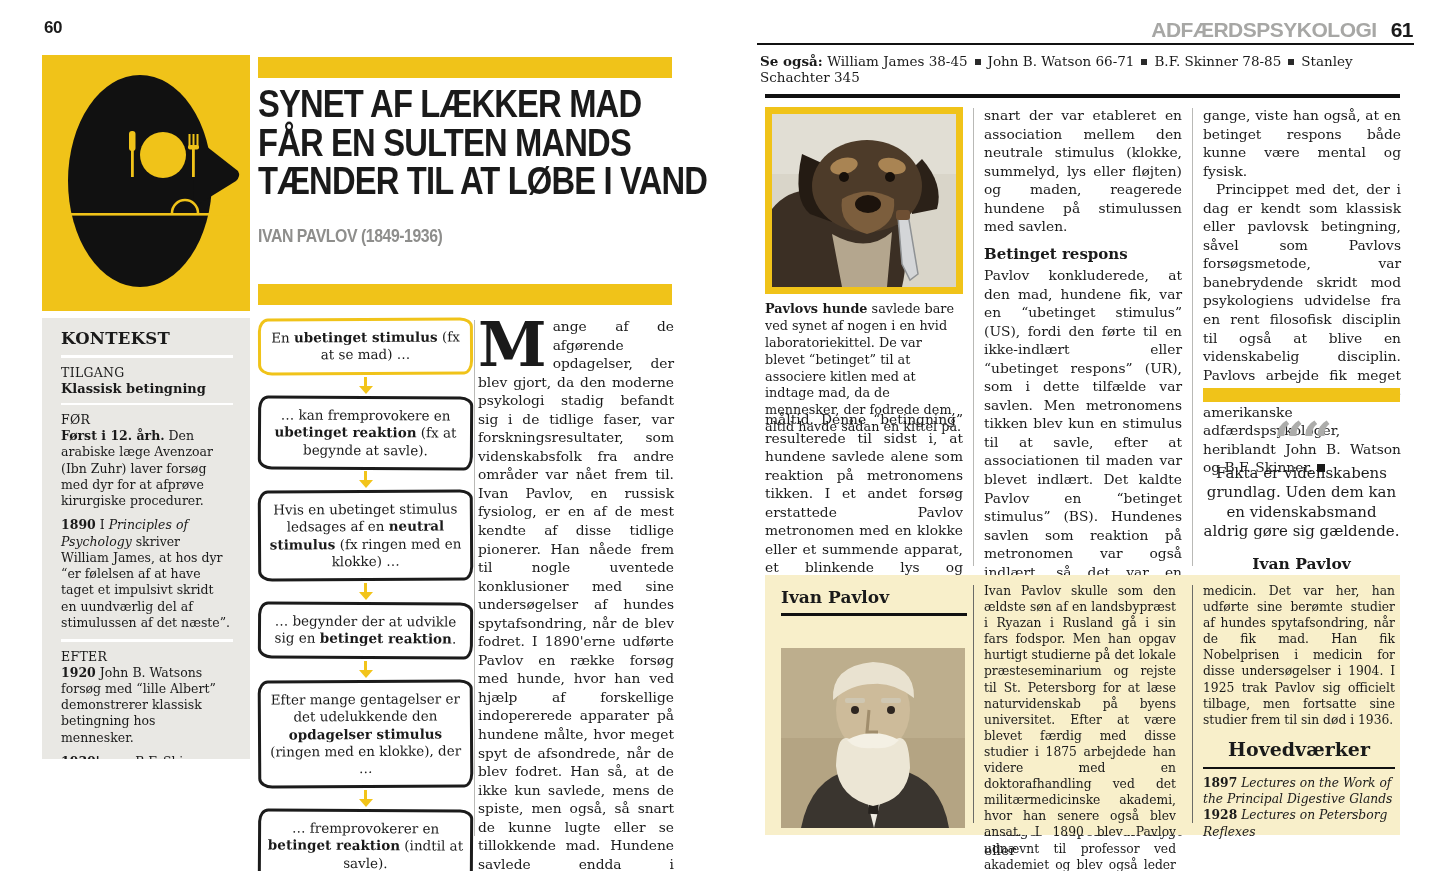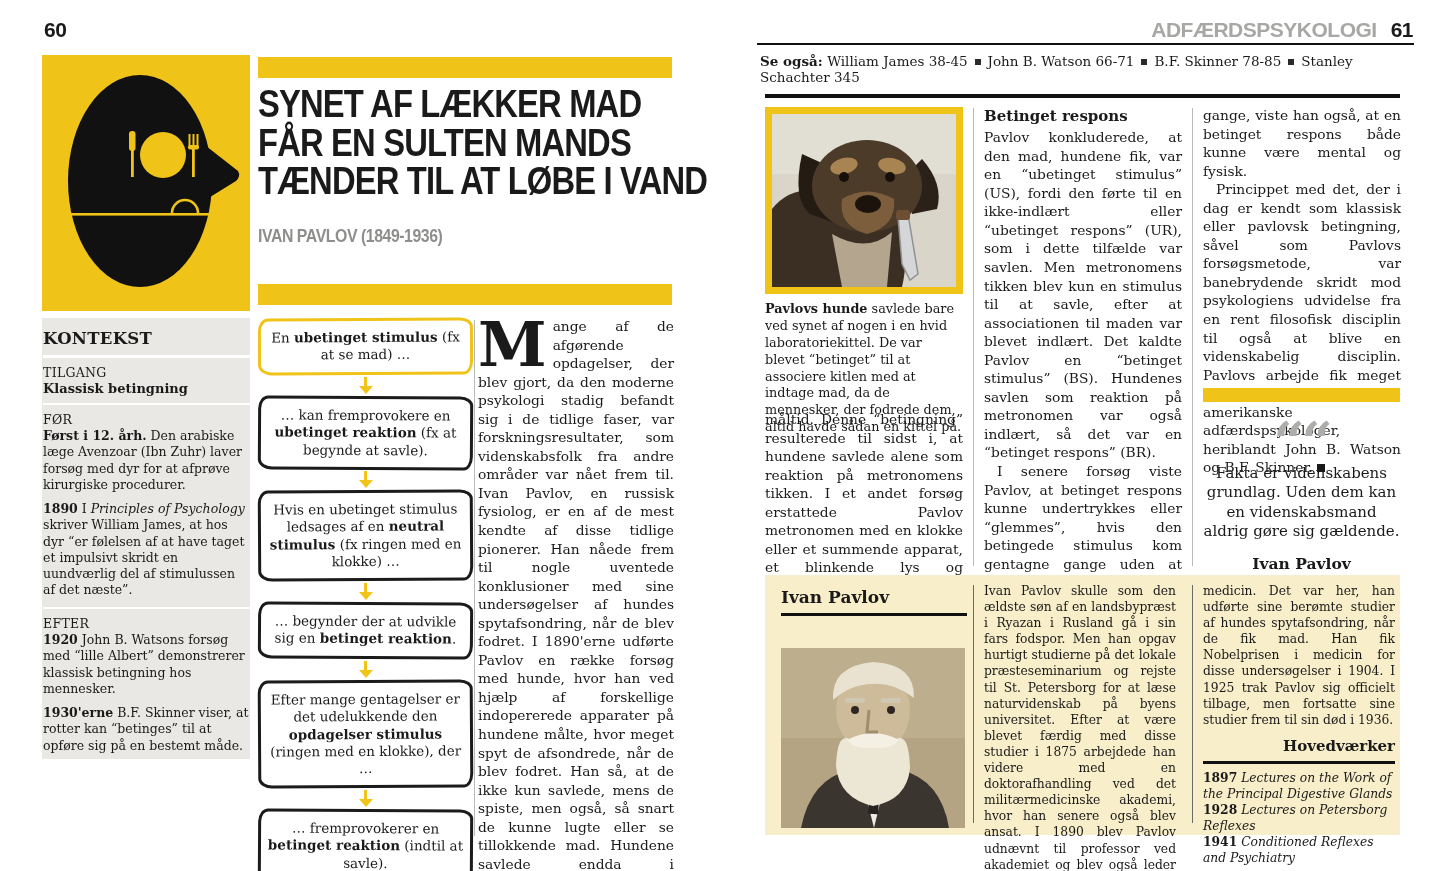--- a/index.html
+++ b/index.html
@@ -5,41 +5,41 @@
   * { margin:0; padding:0; box-sizing:border-box; }
   html,body { background:#ffffff; }
   #spread {
     position:relative; width:1445px; height:871px; background:#fff;
     font-family:"DejaVu Serif", serif; color:#1a1a1a; overflow:hidden;
   }
   .abs { position:absolute; }
   .sans { font-family:"Liberation Sans", sans-serif; }
 
   
-  .pagenum-left { left:44px; top:18px; font-size:21px; font-weight:bold; letter-spacing:-0.5px; }
+  .pagenum-left { left:44px; top:18px; font-size:17px; font-weight:bold; letter-spacing:-0.5px; }
   .header-right { right:32px; top:18px; font-size:21px; font-weight:bold; letter-spacing:-0.5px; text-align:right; }
   .header-right .section { color:#a7a7a5; margin-right:14px; }
   .header-rule-thin { left:757px; top:43px; width:657px; height:2px; background:#111; }
   .seealso { left:760px; top:53px; width:655px; font-size:13.5px; }
   .seealso b { font-weight:bold; }
   .sq { display:inline-block; width:6px; height:6px; background:#2a2a2a; margin:0 7px 1px 7px; vertical-align:middle; }
   .header-rule-thick { left:765px; top:94px; width:635px; height:4px; background:#111; }
 
   
   .icon-box { left:42px; top:55px; width:208px; height:256px; background:#f0c319; }
   .title-bar1 { left:258px; top:57px; width:414px; height:21px; background:#f0c319; }
   .title-bar2 { left:258px; top:284px; width:414px; height:21px; background:#f0c319; }
   .main-title { left:258px; top:85px; width:470px; font-weight:bold; font-size:39px; line-height:0.99;
                 letter-spacing:-1px; }
   .main-title .tline { display:block; transform:scaleX(0.84); transform-origin:left; white-space:nowrap; }
   .main-subtitle { left:258px; top:226px; width:470px; color:#8e8e8c; font-weight:bold; font-size:18px;
                 letter-spacing:-0.5px; transform:scaleX(0.88); transform-origin:left; white-space:nowrap; }
 
   
-  .kontekst { left:42px; top:318px; width:208px; height:441px; background:#e9e8e4; padding:11px 1px; overflow:hidden; }
+  .kontekst { left:42px; top:318px; width:208px; height:441px; background:#e9e8e4; padding:11px 19px; overflow:hidden; }
   .kontekst h2 { font-size:16.5px; font-weight:bold; letter-spacing:0.3px; margin-bottom:7px; }
   .krule { height:2.5px; background:#fff; margin:7px -2px 7px 0; }
   .klabel { font-size:12.5px; letter-spacing:0.3px; margin-bottom:1px; }
   .kvalue { font-size:13px; font-weight:bold; margin-bottom:2px; }
   .kpara { font-size:12.5px; line-height:1.3; margin-bottom:8px; }
   .kpara b { font-weight:bold; }
   .kpara i { font-style:italic; }
 
   
   .flowchart { left:258px; top:318px; width:215px; }
@@ -54,42 +54,42 @@
   .farrow .stem { width:3.5px; height:9px; background:#f2c41a; }
   .farrow .tip  { width:0; height:0; border-left:7px solid transparent; border-right:7px solid transparent;
                   border-top:8px solid #f2c41a; }
 
   
   .colrule { width:1px; background:#b9b9b6; }
   .article-left { left:478px; top:317px; width:196px; font-size:13.8px; line-height:1.345; text-align:justify; }
   .dropcap { float:left; font-size:62px; line-height:0.78; font-weight:bold; padding:4px 6px 0 0; }
   .rcol { font-size:13.8px; line-height:1.345; text-align:justify; }
   .rcol p.ind { text-indent:13px; }
-  .subhead { font-size:15px; font-weight:bold; margin:0 0 2px 0; text-align:left; }
+  .subhead { font-size:15px; font-weight:bold; margin:8px 0 2px 0; text-align:left; }
 
   
   .dogframe { left:765px; top:107px; width:198px; height:187px; background:#f0c319; padding:7px; }
   .dogframe svg { display:block; width:100%; height:100%; }
   .caption { left:765px; top:301px; width:198px; font-size:12.8px; line-height:1.32; }
   .caption b { font-weight:bold; }
 
   
   .qbar { width:197px; height:14px; background:#f0c319; }
   .quoteblock { left:1203px; top:388px; width:197px; text-align:center; }
   .qmark { color:#adadab; font-size:54px; font-weight:bold; line-height:0.55; font-family:"DejaVu Serif", serif; letter-spacing:-3px; }
   .qtext { font-size:15px; line-height:1.3; margin:6px 0 12px 0; }
   .qattr { font-size:15.5px; font-weight:bold; }
 
   
   .bio { left:765px; top:575px; width:635px; height:260px; background:#f8efca; padding:10px 14px; }
   .bio h2 { font-size:17px; font-weight:bold; margin:2px 0 6px 2px; }
   .bio .hrule { width:186px; height:3px; background:#111; margin-left:2px; }
   .bio-col { position:absolute; font-size:12.3px; line-height:1.31; text-align:justify; font-weight:500; }
   .bio-divider { position:absolute; width:1px; background:#6b6b66; top:585px; height:238px; }
-  .works-head { font-size:15px; font-weight:bold; margin:9px 0 5px 0; text-align:right; }
+  .works-head { font-size:19px; font-weight:bold; margin:9px 0 5px 0; text-align:center; }
   .works-rule { height:2.5px; background:#111; margin-bottom:6px; }
   .work { text-align:left; }
   .work b { font-weight:bold; }
   .work i { font-style:italic; }
   .portrait { position:absolute; left:781px; top:648px; width:184px; height:180px; }
   .portrait svg { display:block; width:100%; height:100%; }
   .endmark { display:inline-block; width:8px; height:8px; background:#1a1a1a; margin-left:4px; }
 </style>
 </head>
 <body>
@@ -206,20 +206,21 @@
   </div>
   <div class="abs caption">
     <b>Pavlovs hunde</b><span> savlede bare ved synet af nogen i en hvid laboratorie­kittel. De var blevet “betinget” til at associere kitlen med at indtage mad, da de mennesker, der fodrede dem, altid havde sådan en kittel på.</span>
   </div>
   <div class="abs rcol" style="left:765px; top:410px; width:198px;">
     <p>måltid. Denne “betingning” resulterede til sidst i, at hundene savlede alene som reaktion på metronomens tikken. I et andet forsøg erstattede Pavlov metronomen med en klokke eller et summende apparat, et blinkende lys og forskellige fløjtetoner. Uanset, hvilken stimulus han brugte, var resultatet hver gang det samme: Så</p>
   </div>
 
   <div class="abs colrule" style="left:973px; top:108px; height:458px;"></div>
   <div class="abs rcol" style="left:984px; top:106px; width:198px;">
+    <p>snart der var etableret en association mellem den neutrale stimulus (klokke, summelyd, lys eller fløjten) og maden, reagerede hundene på stimulussen med savlen.</p>
     <div class="subhead">Betinget respons</div>
     <p>Pavlov konkluderede, at den mad, hundene fik, var en “ubetinget stimulus” (US), fordi den førte til en ikke-indlært eller “ubetinget respons” (UR), som i dette tilfælde var savlen. Men metronomens tikken blev kun en stimulus til at savle, efter at associationen til maden var blevet indlært. Det kaldte Pavlov en “betinget stimulus” (BS). Hundenes savlen som reaktion på metronomen var også indlært, så det var en “betinget respons” (BR).</p>
     <p class="ind">I senere forsøg viste Pavlov, at betinget respons kunne undertrykkes eller “glemmes”, hvis den betingede stimulus kom gentagne gange uden at blive efterfulgt af mad. Ved at lave forsøg, hvor forskellige stimuli blev associeret med smerte eller en eller anden trussel og begyndte at fremkalde en betinget respons af frygt eller</p>
   </div>
 
   <div class="abs colrule" style="left:1192px; top:108px; height:458px;"></div>
   <div class="abs rcol" style="left:1203px; top:106px; width:198px;">
     <p>gange, viste han også, at en betinget respons både kunne være mental og fysisk.</p>
     <p class="ind"><span>Princippet med det, der i dag er kendt som klassisk eller pavlovsk betingning, såvel som Pavlovs forsøgsmetode, var banebrydende skridt mod psykologiens udvidelse fra en rent filosofisk disciplin til også at blive en videnskabelig disciplin. Pavlovs arbejde fik meget stor betydning, især for de amerikanske adfærdspsykologer, heriblandt John B. Watson og B.F. Skinner.</span><span class="endmark"></span></p>
   </div>
@@ -257,16 +258,15 @@
   </div>
   <div class="bio-col" style="left:984px; top:583px; width:192px;">Ivan Pavlov skulle som den ældste søn af en landsbypræst i Ryazan i Rusland gå i sin fars fodspor. Men han opgav hurtigt studierne på det lokale præsteseminarium og rejste til St. Petersborg for at læse naturvidenskab på byens universitet. Efter at være blevet færdig med disse studier i 1875 arbejdede han videre med en doktorafhandling ved det militærmedicinske akademi, hvor han senere også blev ansat. I 1890 blev Pavlov udnævnt til professor ved akademiet og blev også leder af den fysiologiske afdeling ved instituttet for eksperimentel</div>
   <div class="bio-divider" style="left:973px;"></div>
   <div class="bio-divider" style="left:1192px;"></div>
   <div class="bio-col" style="left:1203px; top:583px; width:192px;">
     <span>medicin. Det var her, han udførte sine berømte studier af hundes spytafsondring, når de fik mad. Han fik Nobelprisen i medicin for disse undersøgelser i 1904. I 1925 trak Pavlov sig officielt tilbage, men fortsatte sine studier frem til sin død i 1936.</span>
     <div class="works-head">Hovedværker</div>
     <div class="works-rule"></div>
     <div class="work"><b>1897</b> <i>Lectures on the Work of the Principal Digestive Glands</i></div>
     <div class="work"><b>1928</b> <i>Lectures on Petersborg Reflexes</i></div>
-    <div class="work"><b>1941</b> <i>Conditioned Reflexes and Psychiatry</i></div>
   </div>
 
 </div>
 
 </body></html>

